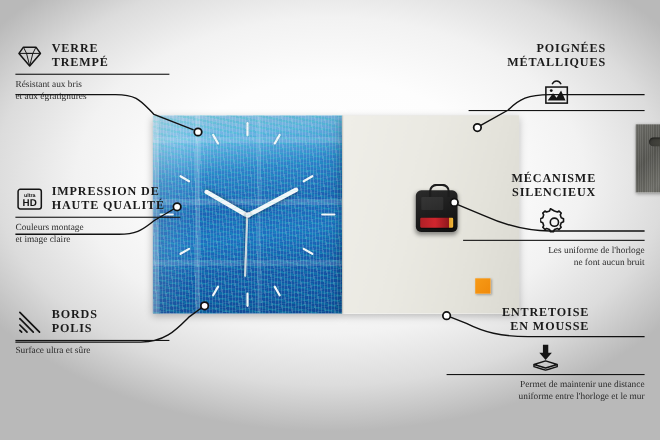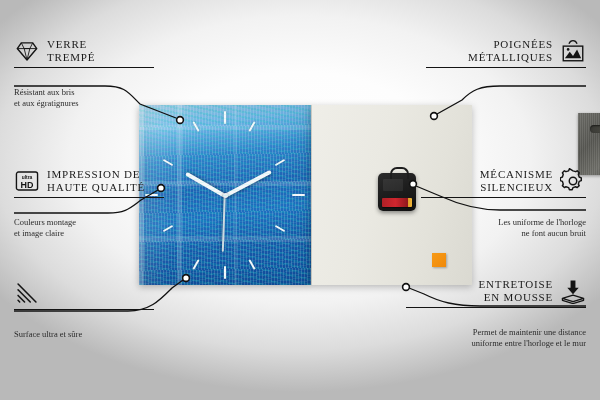--- a/index.html
+++ b/index.html
@@ -88,29 +88,29 @@
   #foam{
     position:absolute;left:120px;top:148px;width:14px;height:14px;
     background:linear-gradient(135deg,#f79a16 0%,#f08a0a 100%);
     box-shadow:1px 1px 2px rgba(0,0,0,.28);
   }
 
   
   .callout{position:absolute;}
   .title-row{display:flex;align-items:center;gap:7px;}
   .title{
-    font-weight:normal;letter-spacing:.8px;font-size:11px;line-height:13px;color:#1b1b1b;
+    font-weight:bold;letter-spacing:.8px;font-size:11px;line-height:13px;color:#1b1b1b;
     text-transform:uppercase;
   }
   .rule{height:1px;background:#141414;margin-top:3px;}
-  .sub{font-size:8.5px;line-height:11px;color:#2b2b2b;margin-top:19px;}
+  .sub{font-size:8.5px;line-height:11px;color:#2b2b2b;margin-top:3px;}
   .left .title-row{justify-content:flex-start;}
   .left .title{text-align:left;}
   .left .sub{text-align:left;}
-  .right .title-row{justify-content:flex-end;}
+  .right .title-row{justify-content:flex-end;flex-direction:column;}
   .right .title{text-align:right;}
   .right .sub{text-align:right;}
 
   .ico{flex:0 0 auto;width:26px;height:26px;display:block;}
 
   svg.leader{position:absolute;left:0;top:0;width:600px;height:400px;pointer-events:none;}
   svg.leader path{fill:none;stroke:#111;stroke-width:1.3;}
   svg.leader circle{fill:#fff;stroke:#111;stroke-width:1.6;}
 </style>
 </head>
@@ -213,20 +213,24 @@
   <div class="callout left" style="left:14px;top:280px;width:140px;">
     <div class="title-row">
       <svg class="ico" viewBox="0 0 32 32">
         <g stroke="#141414" stroke-width="1.9" stroke-linecap="round">
           <line x1="5" y1="5" x2="27" y2="27"></line>
           <line x1="5" y1="12" x2="20" y2="27"></line>
           <line x1="5" y1="19" x2="13" y2="27"></line>
           <line x1="5" y1="25" x2="7" y2="27"></line>
         </g>
       </svg>
+      <div>
+        <div class="title">BORDS</div>
+        <div class="title">POLIS</div>
+      </div>
     </div>
     <div class="rule"></div>
     <div class="sub">
       <div>Surface ultra et sûre</div>
     </div>
   </div>
 
   <div class="callout right" style="right:14px;top:38px;width:160px;">
     <div class="title-row">
       <div>
@@ -236,21 +240,21 @@
       <svg class="ico" viewBox="0 0 32 32">
         <path d="M11 7 C13 2 19 2 21 7" fill="none" stroke="#141414" stroke-width="1.6"></path>
         <rect x="4" y="10" width="24" height="18" fill="none" stroke="#141414" stroke-width="1.7"></rect>
         <path d="M6 25 L12 17 L16 22 L21 14 L26 25 Z" fill="#141414"></path>
         <circle cx="10" cy="14" r="1.6" fill="#141414"></circle>
       </svg>
     </div>
     <div class="rule"></div>
   </div>
 
-  <div class="callout right" style="right:14px;top:168px;width:165px;">
+  <div class="callout right" style="right:14px;top:156px;width:165px;">
     <div class="title-row">
       <div>
         <div class="title">MÉCANISME</div>
         <div class="title">SILENCIEUX</div>
       </div>
       <svg class="ico" viewBox="0 0 32 32">
         <path d="M16 3.5 l3.3 1.0 1.9 -1.0 2.4 2.4 -1.0 1.9 1.0 3.3 2.6 1.0 v3.4 l-2.6 1.0 -1.0 3.3 1.0 1.9 -2.4 2.4 -1.9 -1.0 -3.3 1.0 -1.0 2.6 h-3.4 l-1.0 -2.6 -3.3 -1.0 -1.9 1.0 -2.4 -2.4 1.0 -1.9 -1.0 -3.3 -2.6 -1.0 v-3.4 l2.6 -1.0 1.0 -3.3 -1.0 -1.9 2.4 -2.4 1.9 1.0 3.3 -1.0 1.0 -2.6 z" fill="none" stroke="#141414" stroke-width="1.8" stroke-linejoin="round"></path>
         <circle cx="16" cy="16" r="4.6" fill="none" stroke="#141414" stroke-width="1.8"></circle>
       </svg>
     </div>

